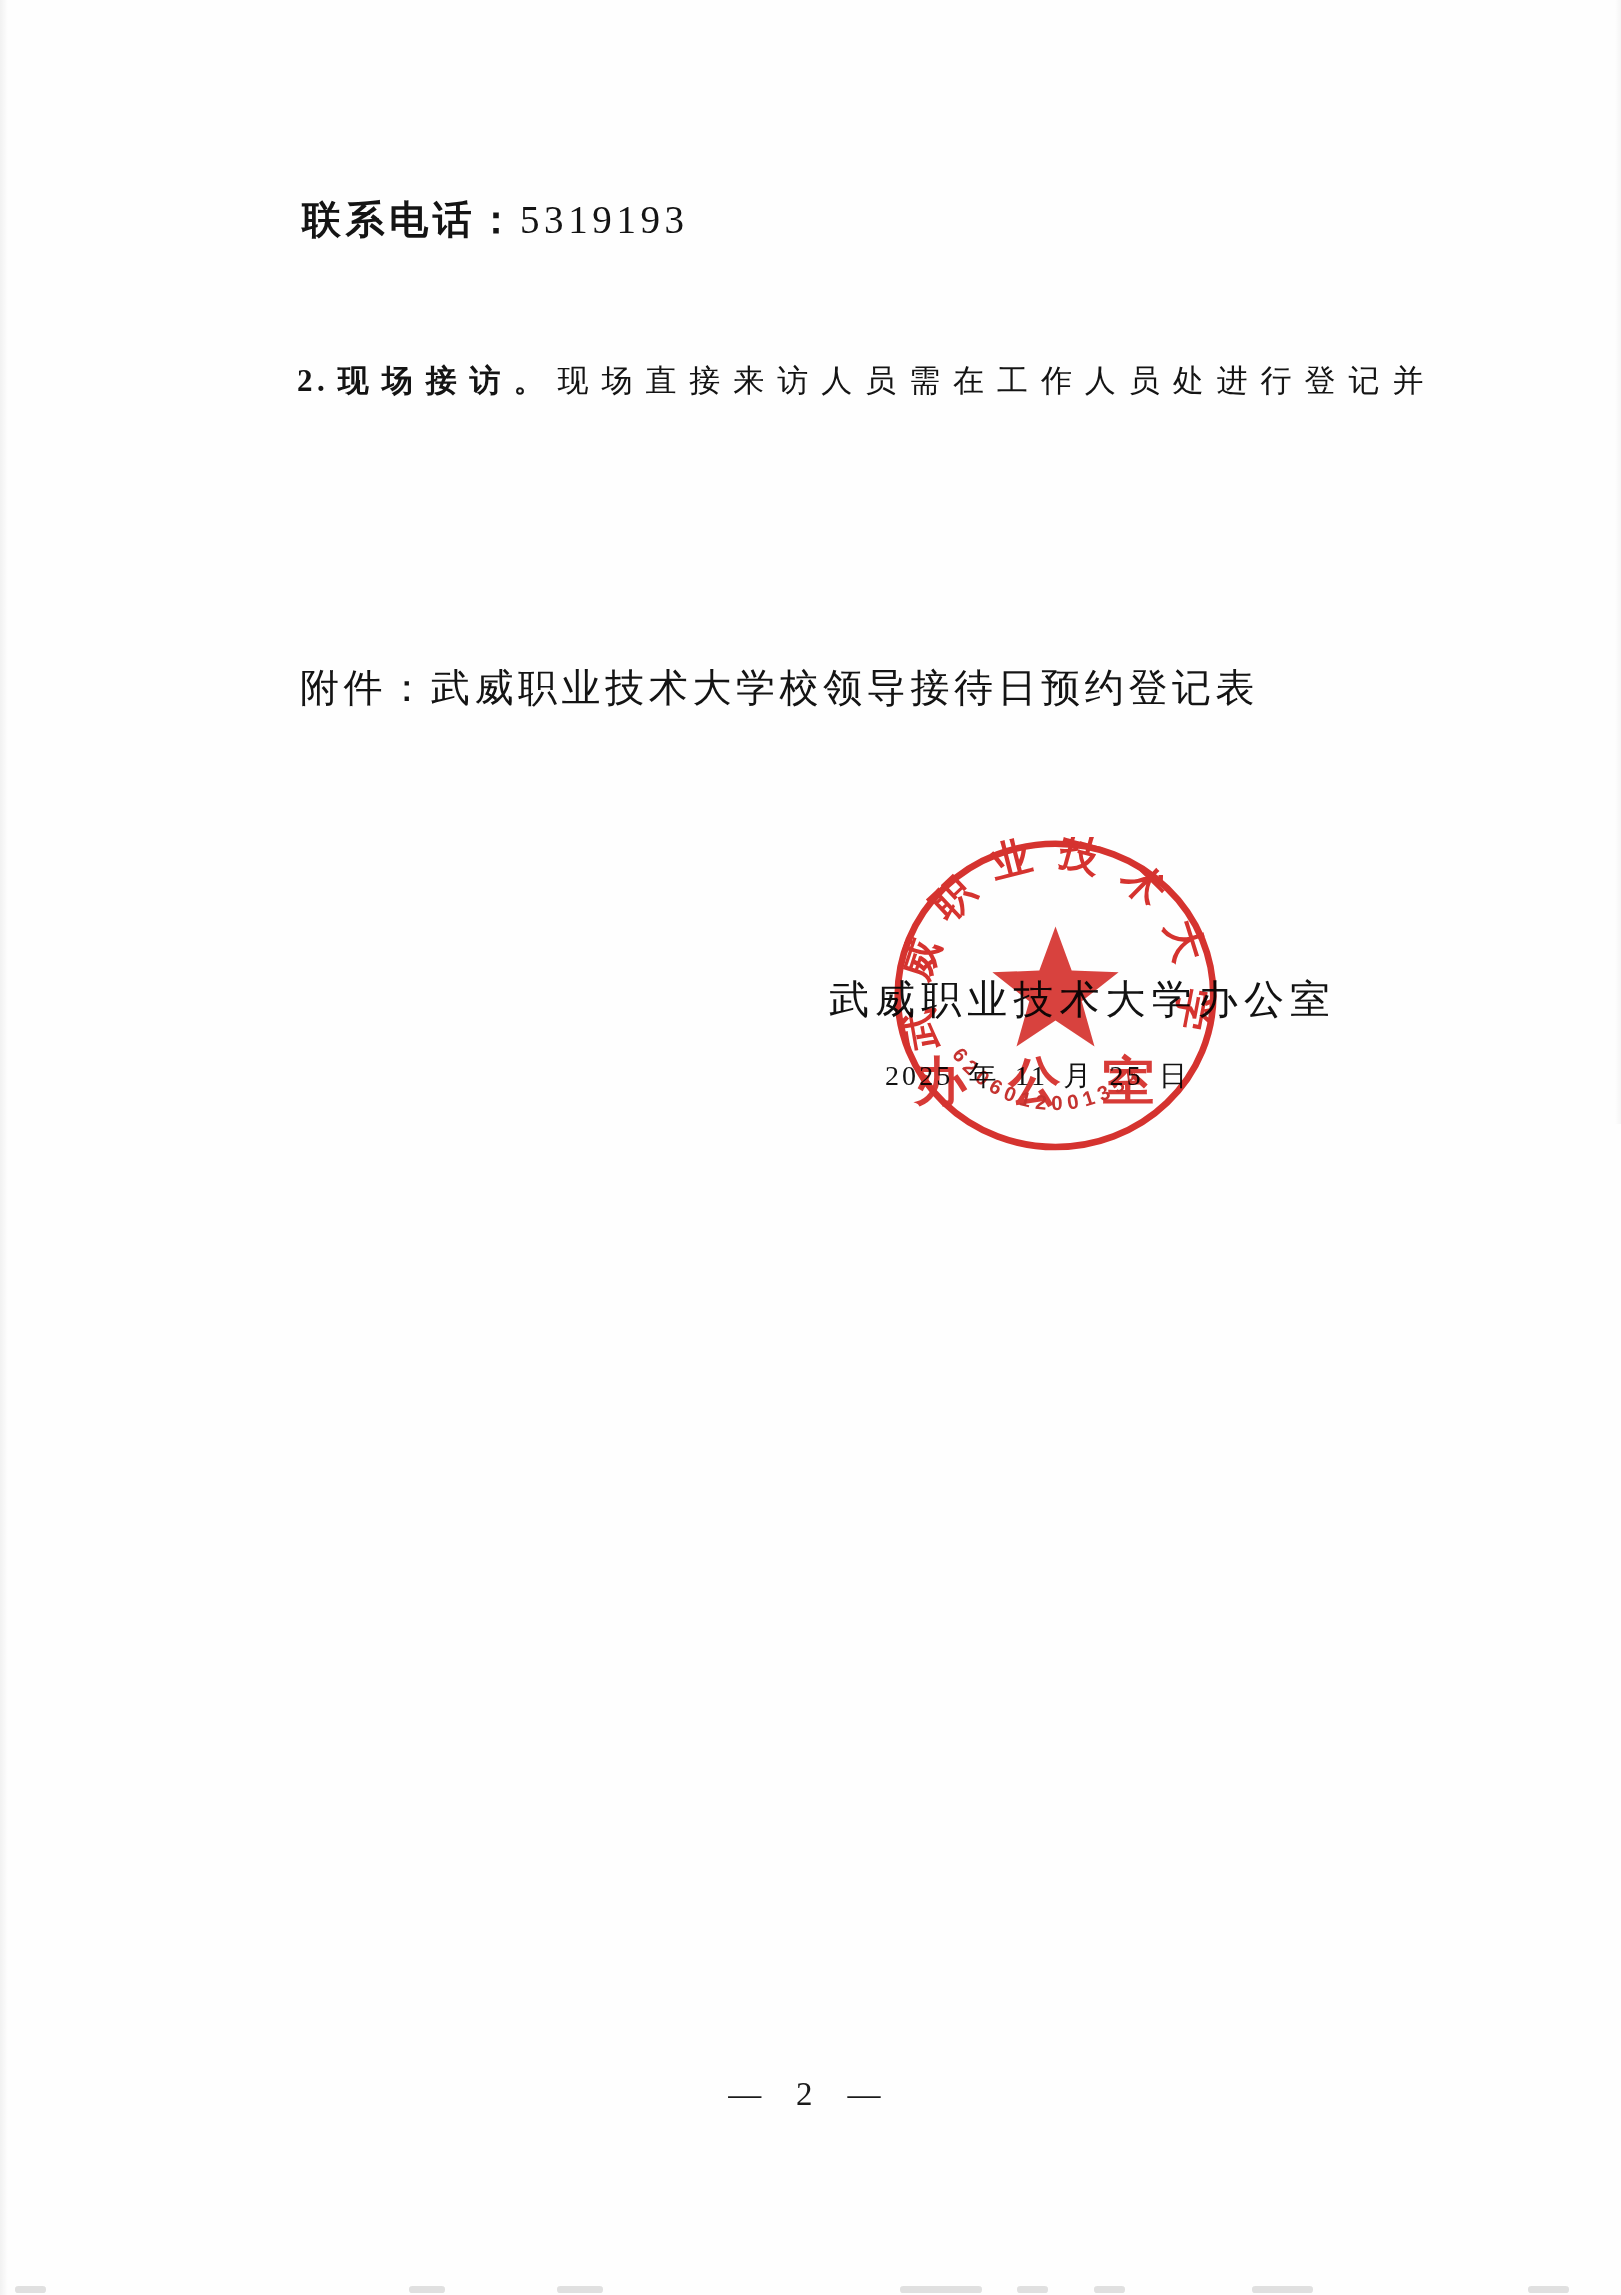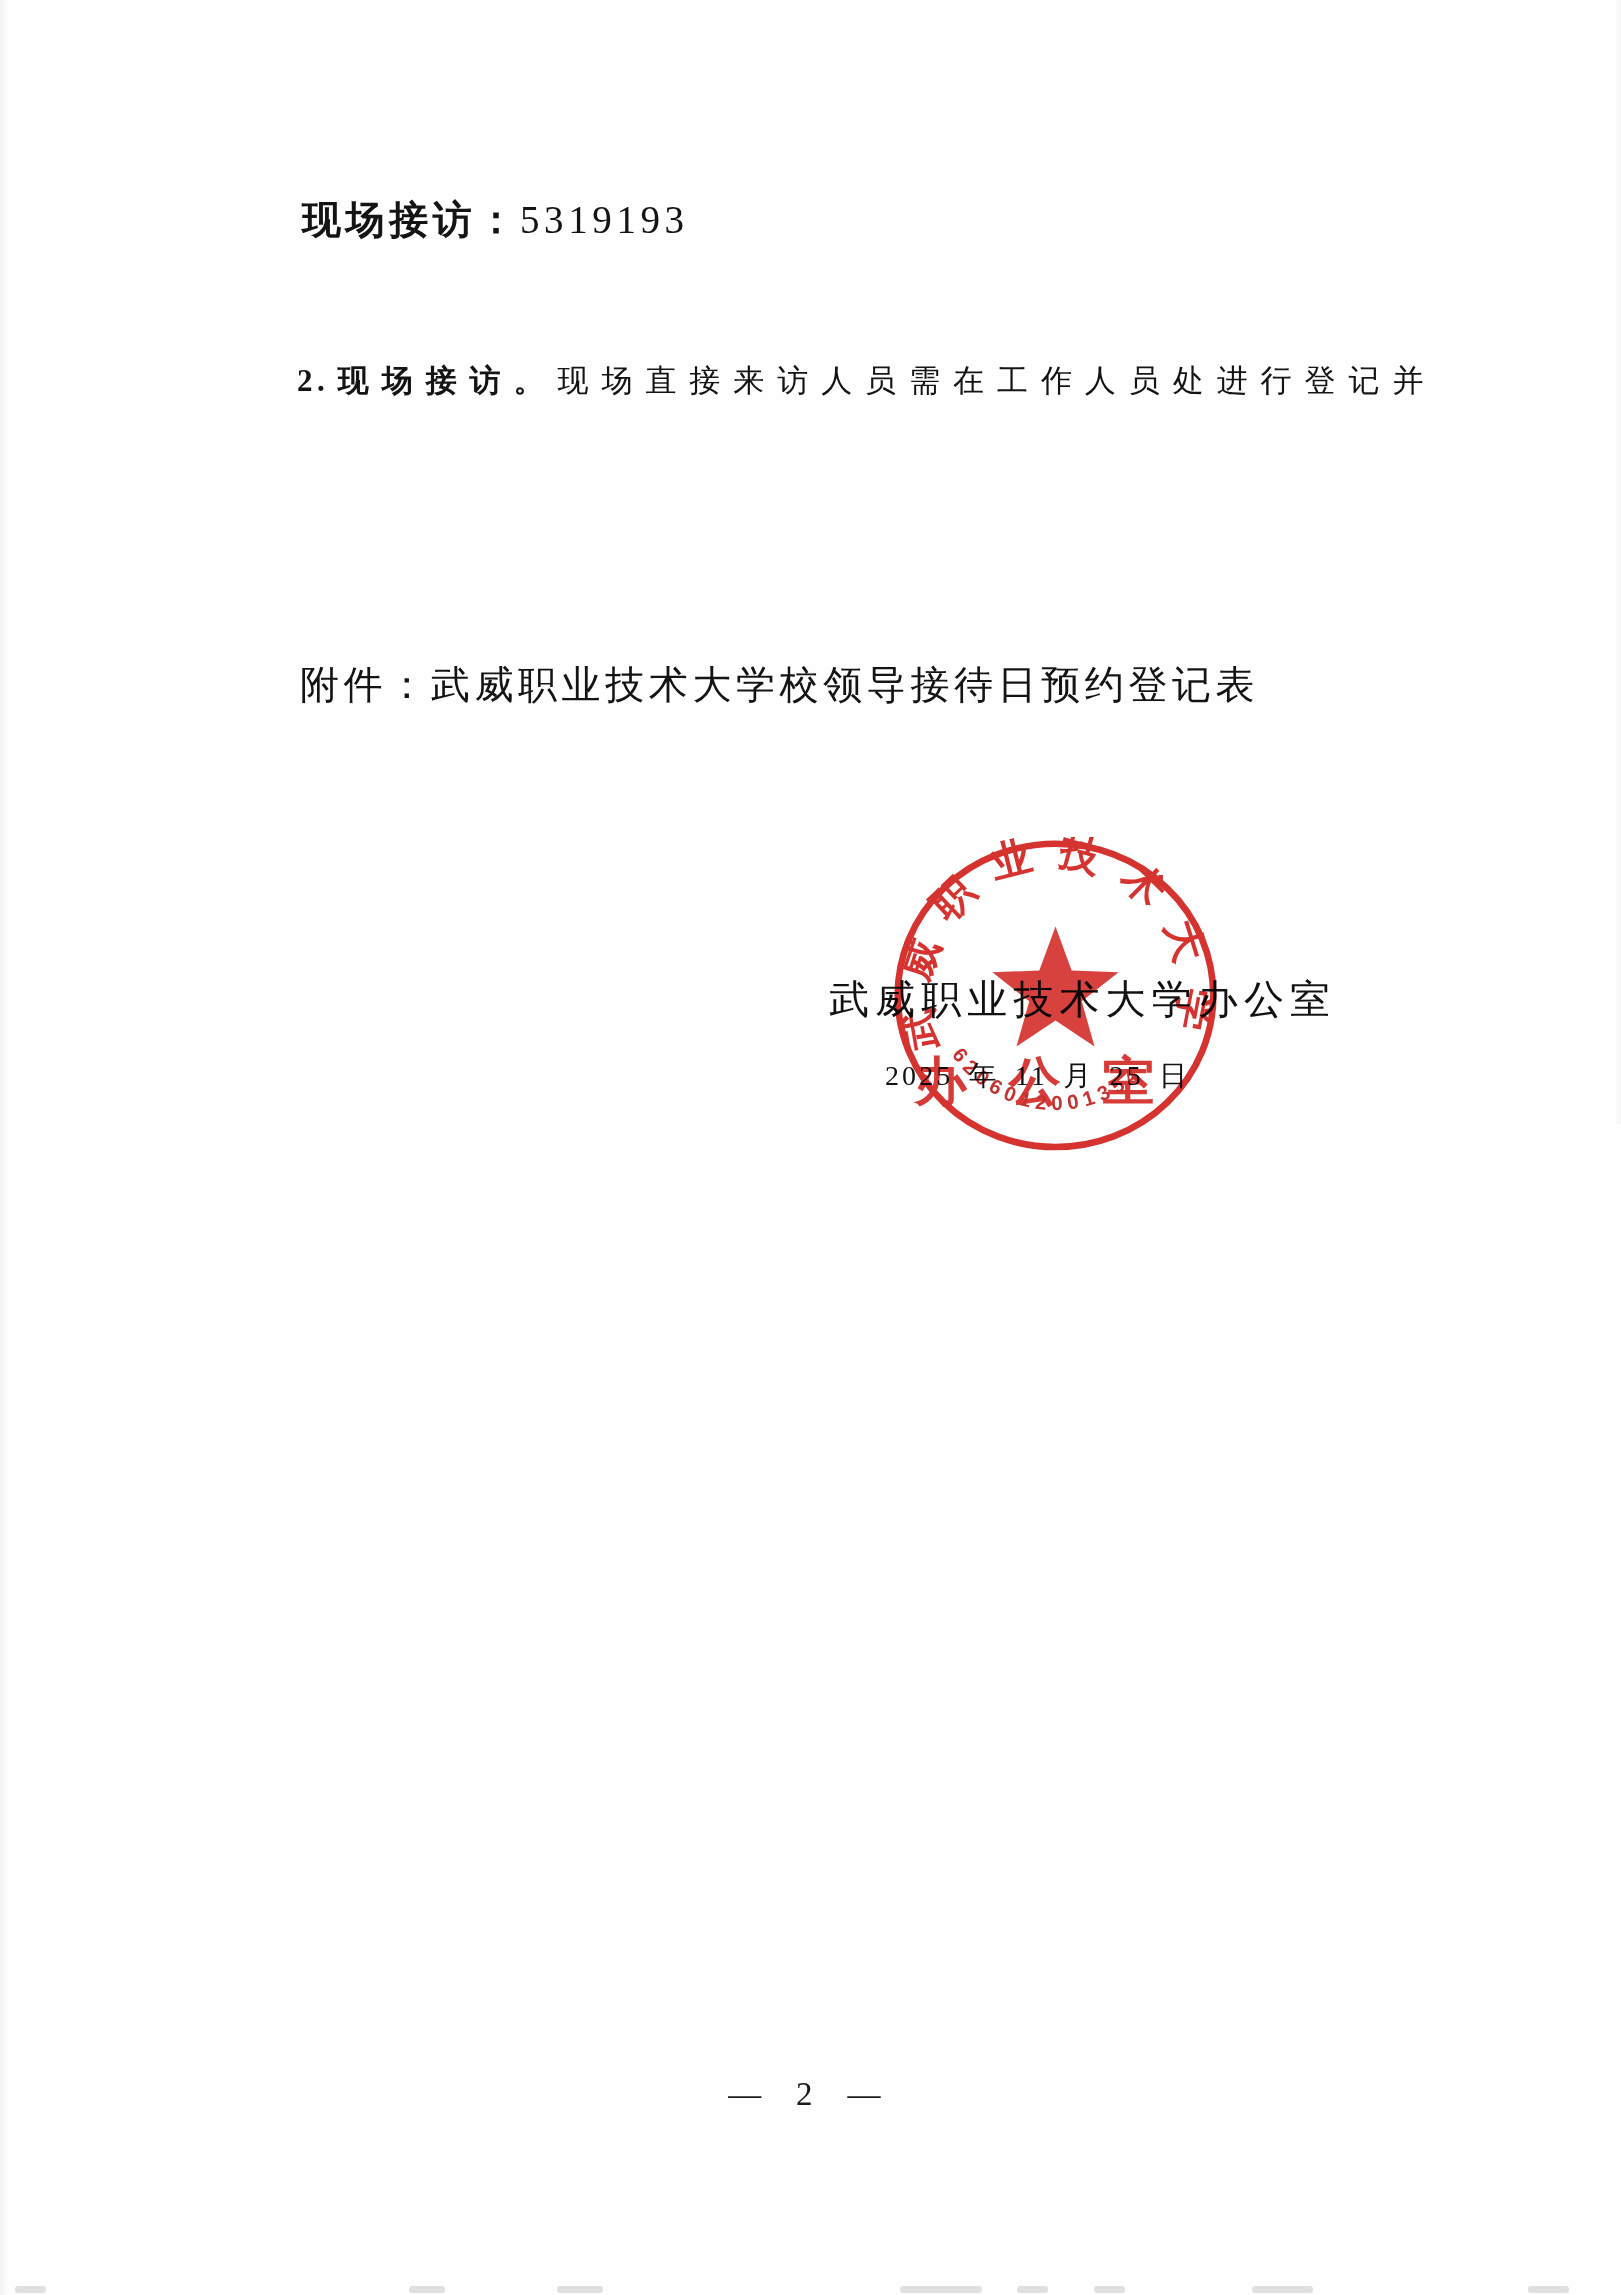--- a/index.html
+++ b/index.html
@@ -89,29 +89,29 @@
     position: absolute; height: 7.2px; background: rgba(40,40,40,0.14);
     border-radius: 3.1px; bottom: 2px;
   }
 </style>
 </head>
 <body>
 
 <div class="page">
 
   <div class="doc-text" style="left:302px; top:180px;">
-    <span class="bold">现场接访：</span><span class="contact-value">5319193</span>
+    <span class="bold">联系电话：</span><span class="contact-value">5319193</span>
   </div>
 
 
   <div class="para-line flow" style="top:341px; text-indent:93px;">
     <span class="line-fill"><span class="bold">2.现场接访。</span><span>现场直接来访人员需在工作人员处进行登记并</span></span>
   </div>
 
-  <div class="doc-text" style="left:300px; top:648px;font-family:Liberation Mono, monospace;">附件：武威职业技术大学校领导接待日预约登记表</div>
+  <div class="doc-text" style="left:300px; top:648px;">附件：武威职业技术大学校领导接待日预约登记表</div>
 
   <div class="signature-line" style="left:829px; top:972px;">武威职业技术大学办公室</div>
   <div class="date-line" style="left:885px; top:1057px;">2025 年 11 月 25 日</div>
 
   <svg class="seal" viewBox="0 0 660 640">
     <defs>
       <path id="arcTop" d="M 108,413 A 245,250 0 1 1 552,413" fill="none"></path>
       <path id="arcBottom" d="M 108,395 A 248,252 0 0 0 552,395" fill="none"></path>
     </defs>
     <ellipse cx="330" cy="310" rx="309" ry="297" fill="none" stroke="#d3231f" stroke-width="13"></ellipse>

